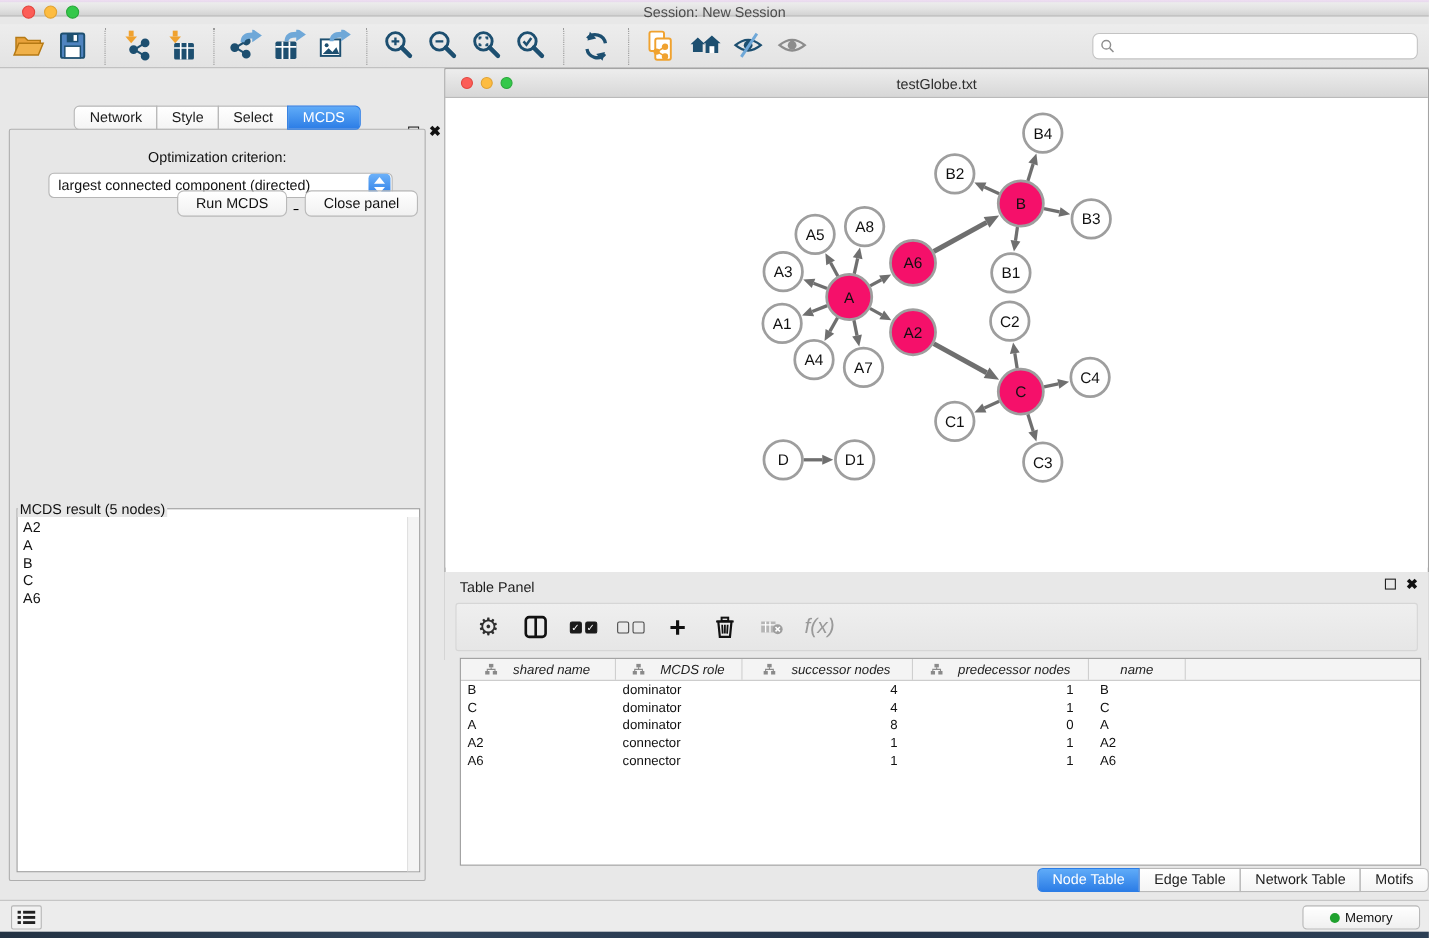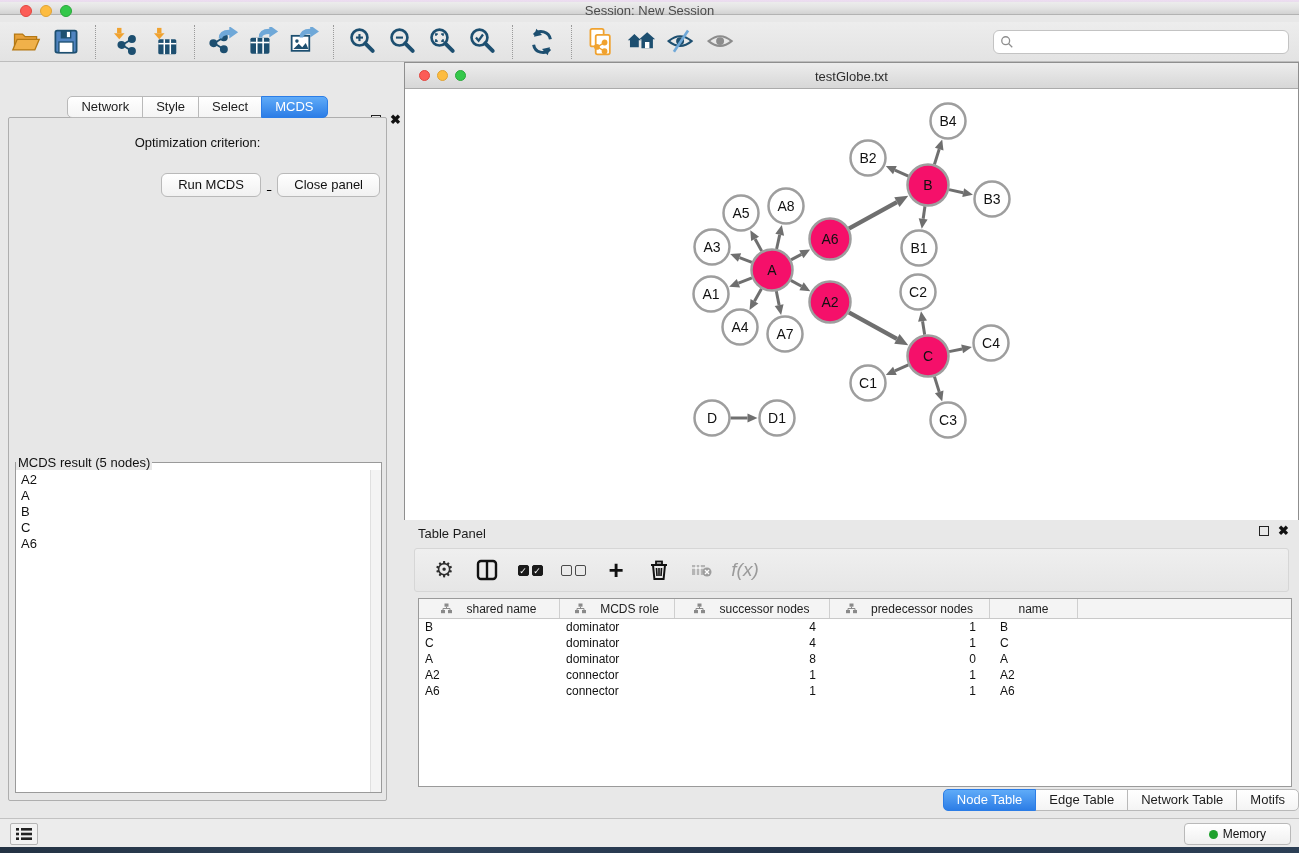--- a/index.html
+++ b/index.html
@@ -90,21 +90,21 @@
   .fx-glyph { font-family:Liberation Sans, sans-serif; font-style:italic; font-size:19px; color:#9a9a9a; }
   .cbpair { display:flex; gap:3px; }
   .minibox { width:11px; height:11px; border-radius:2px; font-size:9px; line-height:11px; text-align:center; }
   .minibox.on { background:#1a1a1a; color:#fff; border:1px solid #1a1a1a; }
   .minibox.off { background:transparent; border:1.5px solid #4a4a4a; }
   .plus-glyph { font-size:26px; font-weight:bold; color:#111; line-height:22px; }
   .grid { position:absolute; left:14px; top:78px; width:874px; height:189px; background:#fff;
     border:1px solid #9a9a9a; overflow:hidden; }
   .grid-header { display:flex; height:20px; background:#f4f4f4; border-bottom:1px solid #c9c9c9; }
   .gh-cell { display:flex; align-items:center; justify-content:center; gap:14px;
-    font-size:12px; color:#222; border-right:1px solid #cfcfcf; height:100%; }
+    font-size:12px; color:#222; border-right:1px solid #cfcfcf; height:100%;font-style:italic; }
   .gh-cell svg { width:11px; height:11px; flex:none; }
   .grid-row { display:flex; height:16px; }
   .g-cell { font-size:12px; color:#111; line-height:16px; white-space:nowrap; overflow:hidden; }
   .tp-tabs { position:absolute; left:0; right:0; top:269px; text-align:right; }
 
   
   .statusbar { position:absolute; left:0; top:818px; width:1299px; height:29px;
     background:#ececec; border-top:1px solid #c2c2c2; }
   .list-btn { position:absolute; left:10px; top:4px; width:28px; height:22px; background:#f2f2f2;
     border:1px solid #b5b5b5; border-radius:2px; display:flex; align-items:center; justify-content:center; }
@@ -333,20 +333,24 @@
   <div class="cp-tabs">
     <span class="seg" id="cp-tab-seg">
         <span class="segbtn">Network</span>
         <span class="segbtn">Style</span>
         <span class="segbtn">Select</span>
         <span class="segbtn selected">MCDS</span>
       </span>
   </div>
   <div class="cp-body">
     <div class="opt-label">Optimization criterion:</div>
+    <div class="dropdown">
+      <span class="dd-text">largest connected component (directed)</span>
+      <span class="dd-stepper"></span>
+    </div>
     <div class="cp-buttons">
       <span class="mac-btn">Run MCDS</span>
       <span class="mac-btn">Close panel</span>
     </div>
     <fieldset class="result">
       <legend>MCDS result (5 nodes)</legend>
       <div class="result-list" id="mcds-result-list">
           <div class="result-item">A2</div>
           <div class="result-item">A</div>
           <div class="result-item">B</div>

